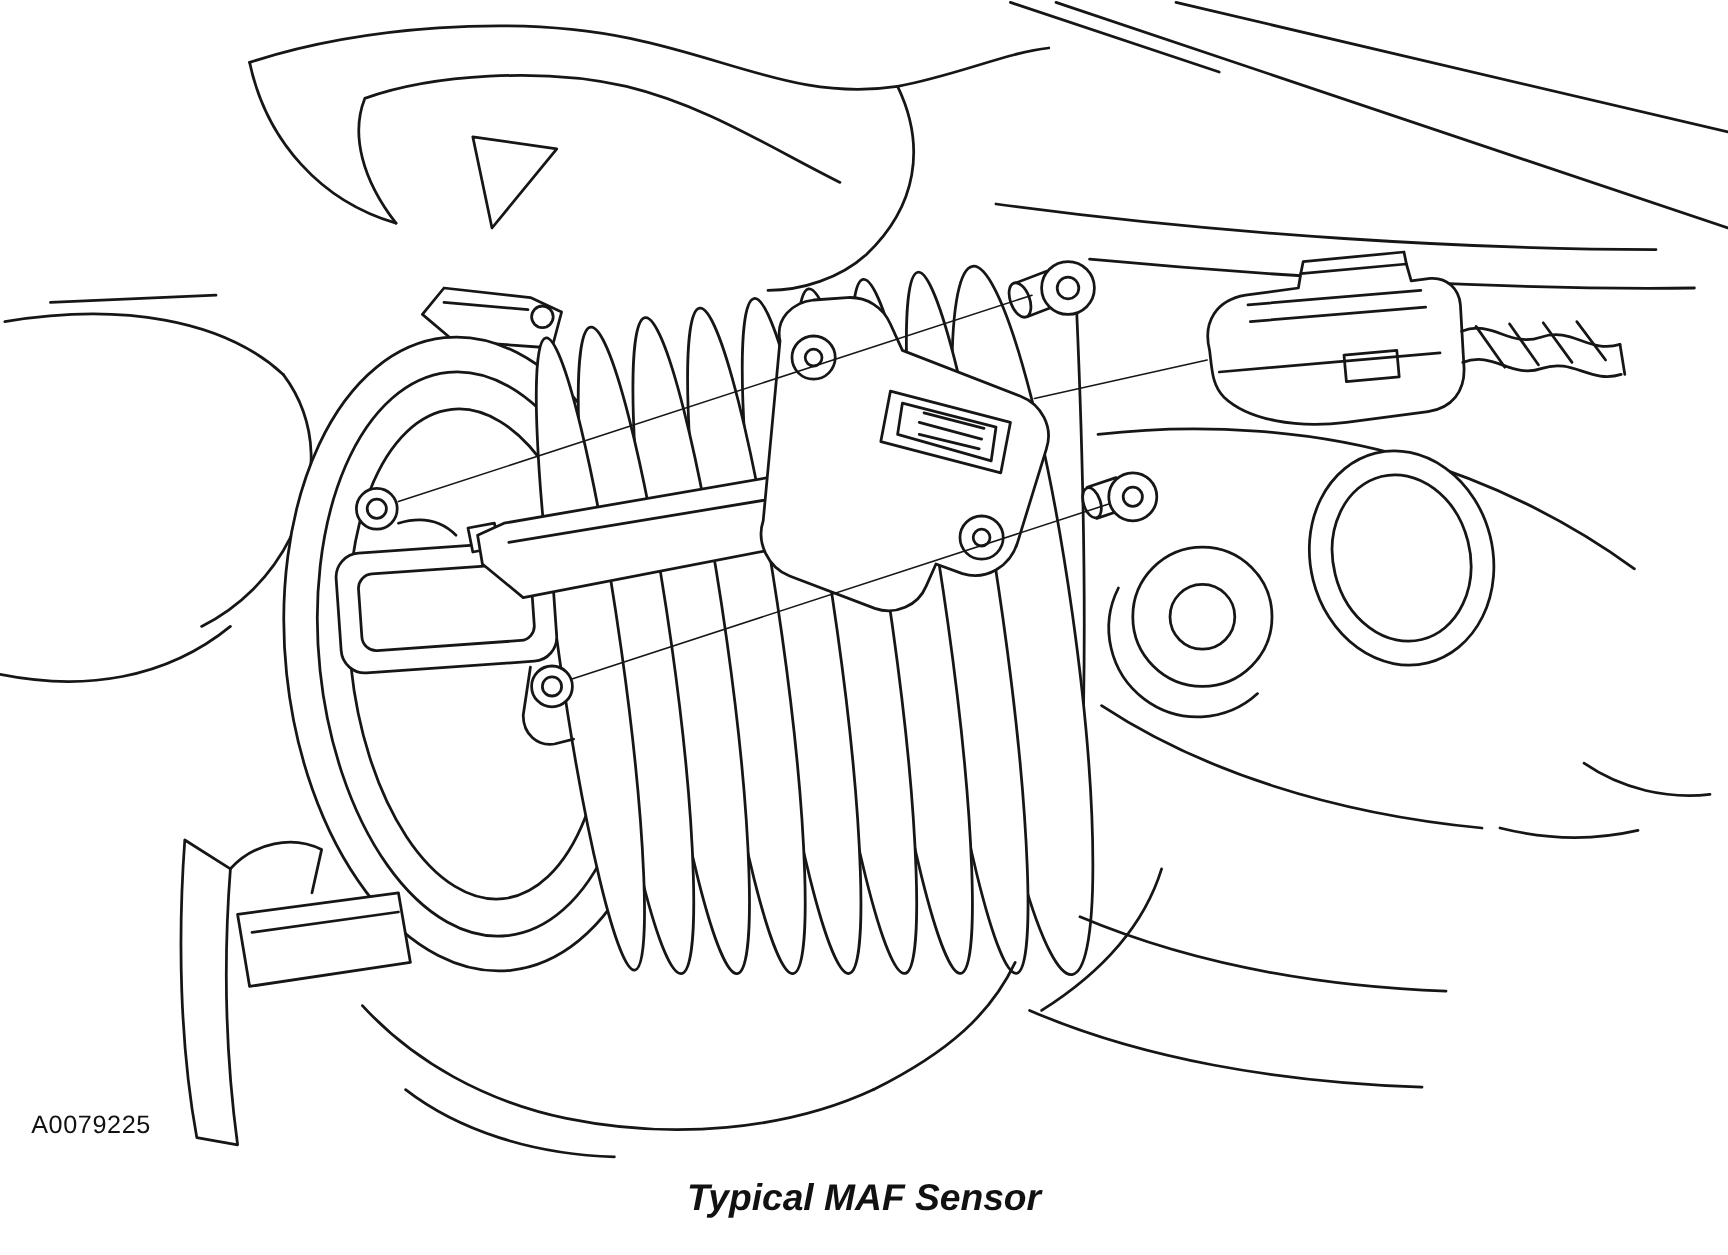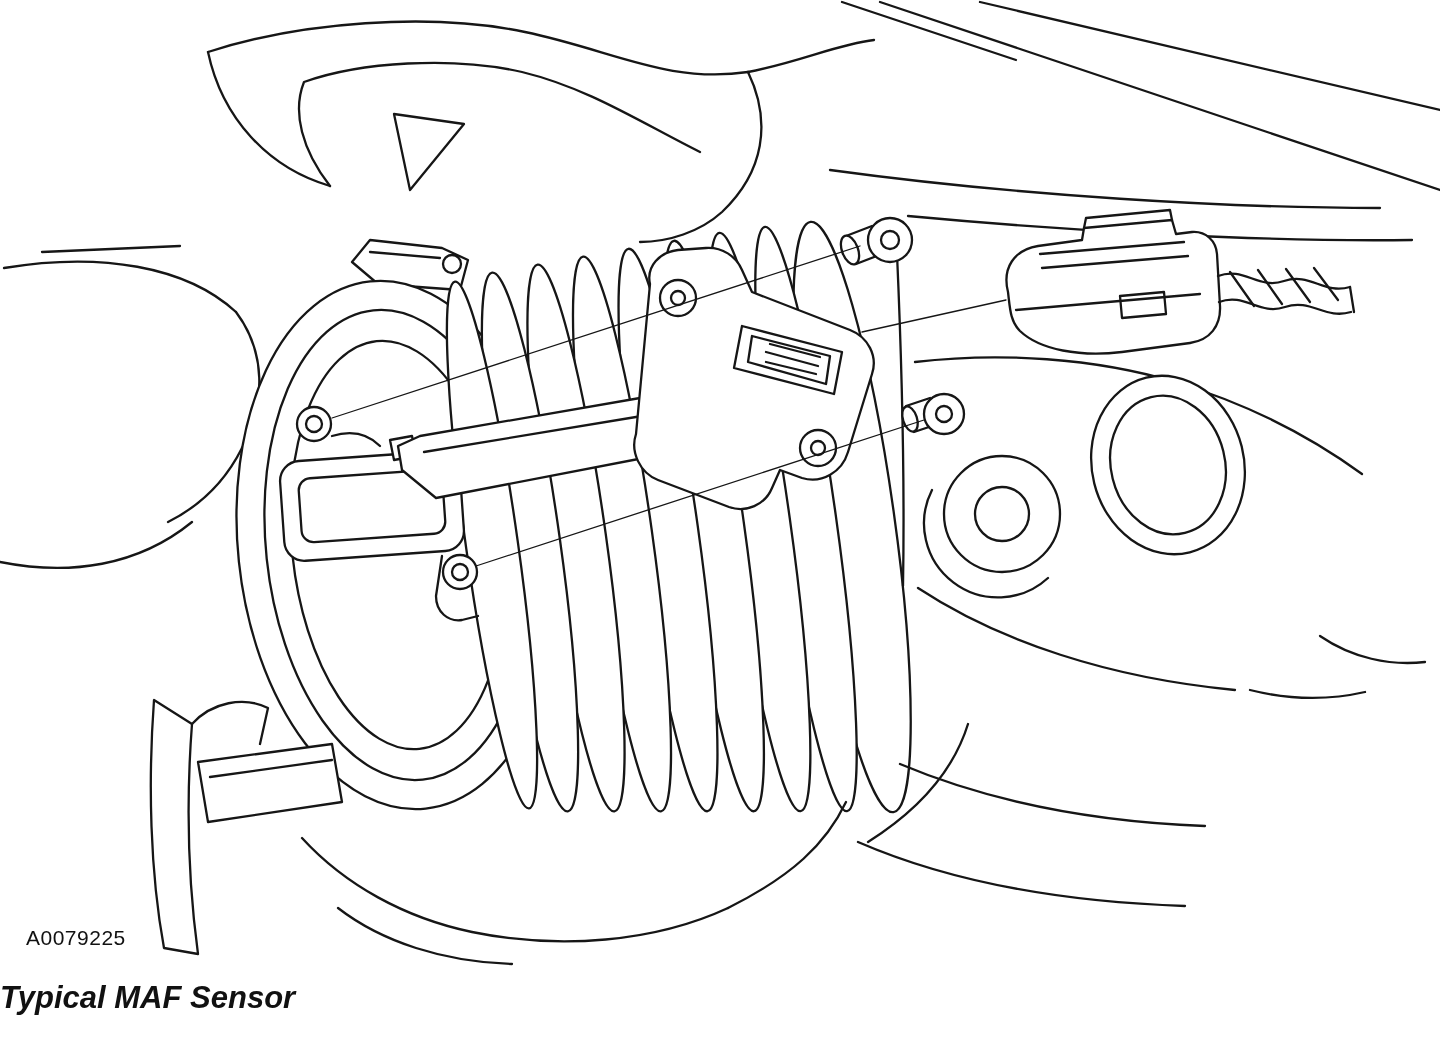--- a/index.html
+++ b/index.html
@@ -29,20 +29,21 @@
     top: 926px;
     font-size: 21px;
     color: #111111;
     letter-spacing: 0.5px;
   }
   .figure-caption {
     position: absolute;
     left: 0;
     top: 980px;
     width: 100%;
+    text-align: center;
     font-size: 31px;
     font-style: italic;
     font-weight: bold;
     color: #111111;
   }
 </style>
 </head>
 <body>
 
 <div class="figure-wrap">

